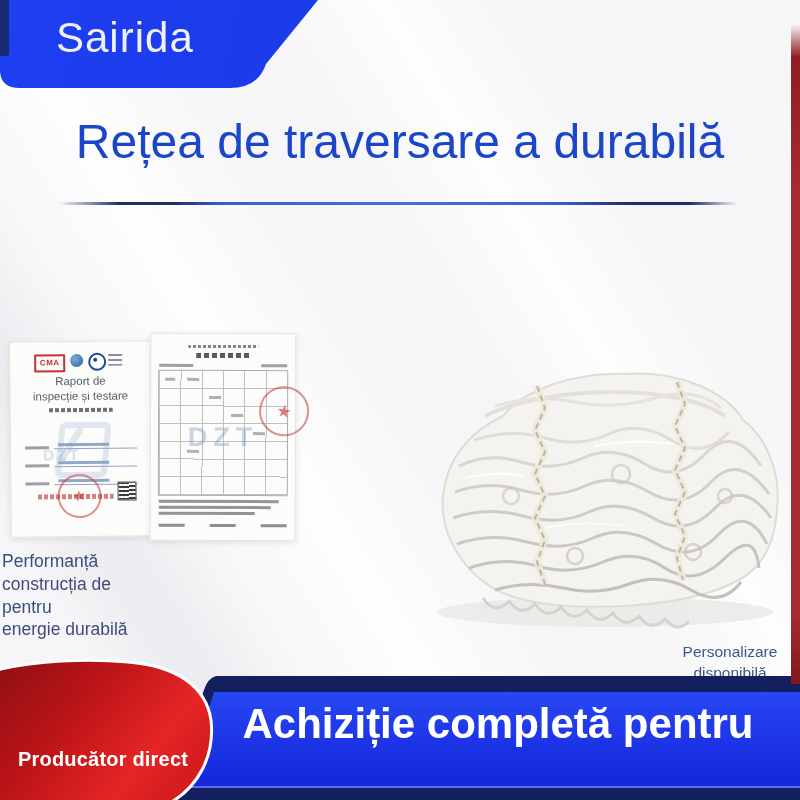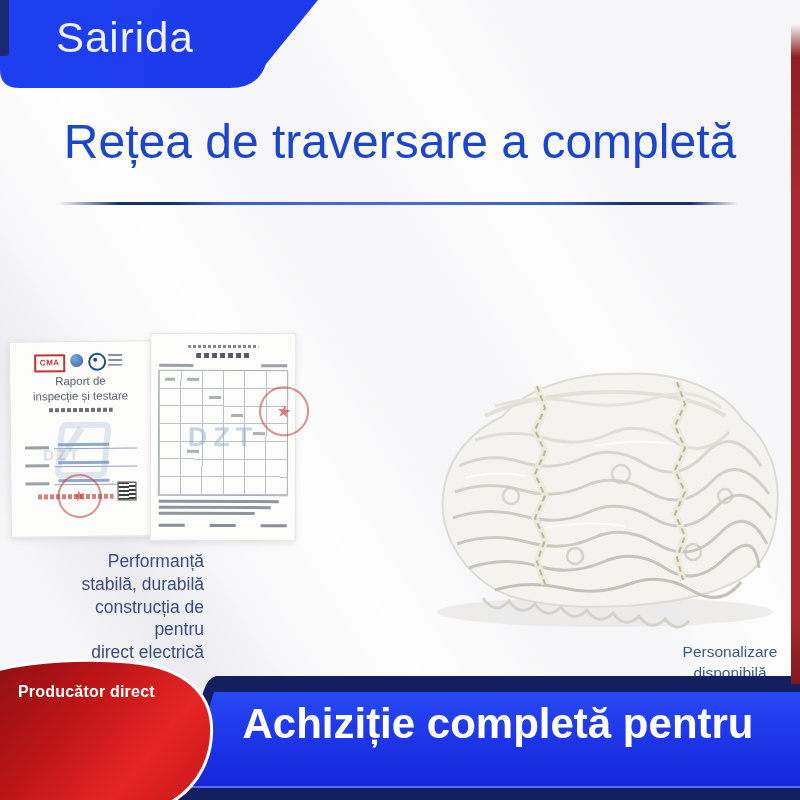--- a/index.html
+++ b/index.html
@@ -89,38 +89,38 @@
   
   .net-photo{position:absolute;left:425px;top:346px;}
   .net-caption{
     position:absolute;left:652px;top:642px;width:156px;
     text-align:center;font-size:15.5px;line-height:1.35;color:#3e5786;
   }
 
   
   .benefits{
     position:absolute;left:2px;top:550px;width:202px;
-    text-align:right;font-size:17.5px;line-height:1.3;color:#3c4c7d;
+    text-align:left;font-size:17.5px;line-height:1.3;color:#3c4c7d;
   }
 
   
   .navy-strip{
     position:absolute;left:164px;top:676px;width:636px;height:124px;
     background:#131f5e;
     clip-path:path("M52 0 H636 V124 H0 L40 14 Q44 2 52 0 Z");
   }
   .blue-panel{
     position:absolute;left:178px;top:692px;width:622px;height:96px;
     background:linear-gradient(180deg,#2848f4 0%,#1c33e6 55%,#1427d8 100%);
     clip-path:polygon(36px 0, 100% 0, 100% 100%, 6px 100%);
   }
   .blue-panel::after{content:"";position:absolute;left:6px;right:0;bottom:0;height:2px;background:#5a6ff0;}
   .footer-headline{position:absolute;left:24px;top:4px;width:592px;text-align:center;color:#ffffff;font-size:42px;font-weight:600;line-height:1.33;}
   .red-ribbon{position:absolute;left:0;top:654px;}
-  .producer-label{position:absolute;left:18px;top:683px;color:#ffffff;font-size:16px;font-weight:bold;letter-spacing:.2px;}
+  .producer-label{position:absolute;left:18px;top:748px;color:#ffffff;font-size:20px;font-weight:bold;letter-spacing:.2px;}
 
   
   .side-bar{
     position:absolute;left:791px;top:24px;width:9px;height:660px;
     background:linear-gradient(180deg,rgba(143,30,34,0) 0%,#8f1e22 5%,#a62a30 25%,#a62a30 90%,#7e181c 100%);
   }
 </style>
 </head>
 <body>
 
@@ -128,21 +128,21 @@
 
   <div class="streak s1"></div>
   <div class="streak s2"></div>
   <div class="streak s3"></div>
 
   <div class="brand-banner">
     <div class="brand-name">Sairida</div>
   </div>
   <div class="corner-accent"></div>
 
-  <div class="hero-title">Rețea de traversare a completă</div>
+  <div class="hero-title">Rețea de traversare a durabilă</div>
   <div class="hero-divider"></div>
 
   <div class="certificate">
     <div class="page page-left">
       <div class="cma-box">CMA</div>
       <div class="seal-dot1"></div>
       <div class="seal-dot2"></div>
       <div class="seal-text"></div>
       <div class="cert-title">
         <div>Raport de</div>
@@ -227,24 +227,23 @@
     <circle cx="268" cy="206" r="8" fill="none" stroke="#c6c3bc" stroke-width="2.5" opacity="0.7"></circle>
   </svg>
 
   <div class="net-caption">
     <div>Personalizare</div>
     <div>disponibilă</div>
   </div>
 
   <div class="benefits">
     <div>Performanță</div>
-    <div>stabilă, durabilă</div>
     <div>construcția de</div>
     <div>pentru</div>
-    <div>direct electrică</div>
+    <div>energie durabilă</div>
   </div>
 
   <div class="navy-strip"></div>
   <div class="blue-panel">
     <div class="footer-headline">
       <div>Achiziție completă pentru</div>
     </div>
   </div>
 
   <svg class="red-ribbon" width="232" height="146" viewBox="0 0 232 146">

